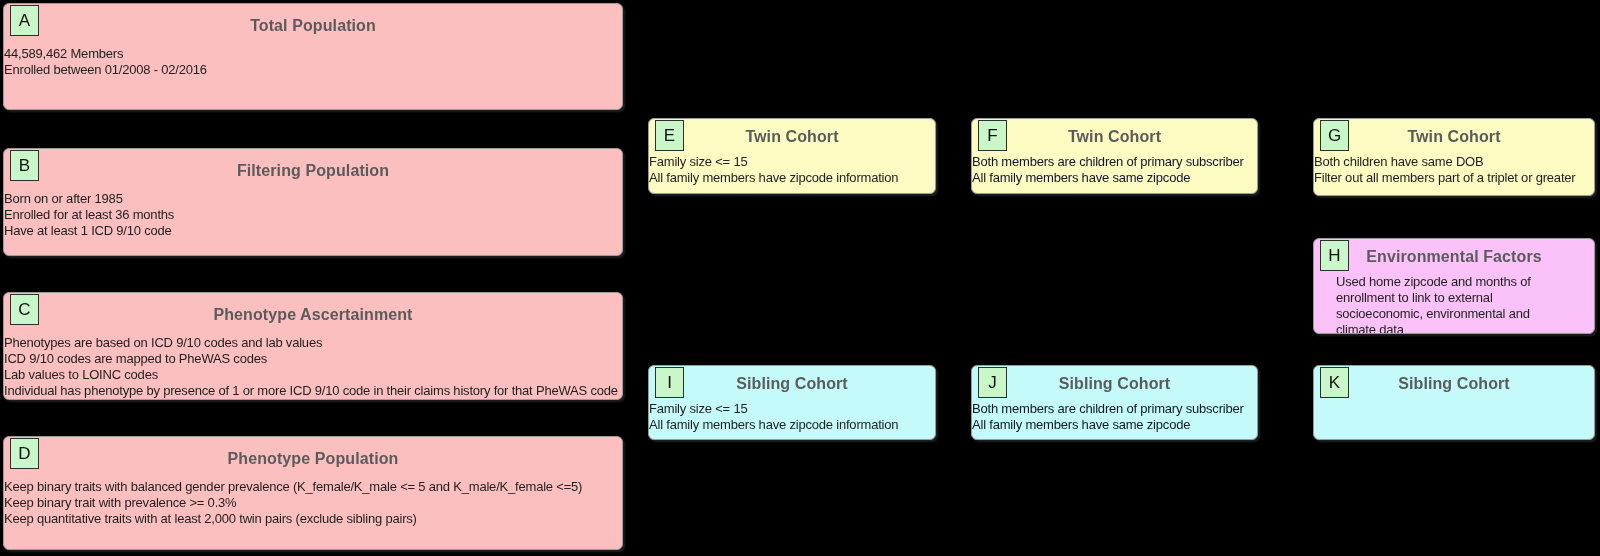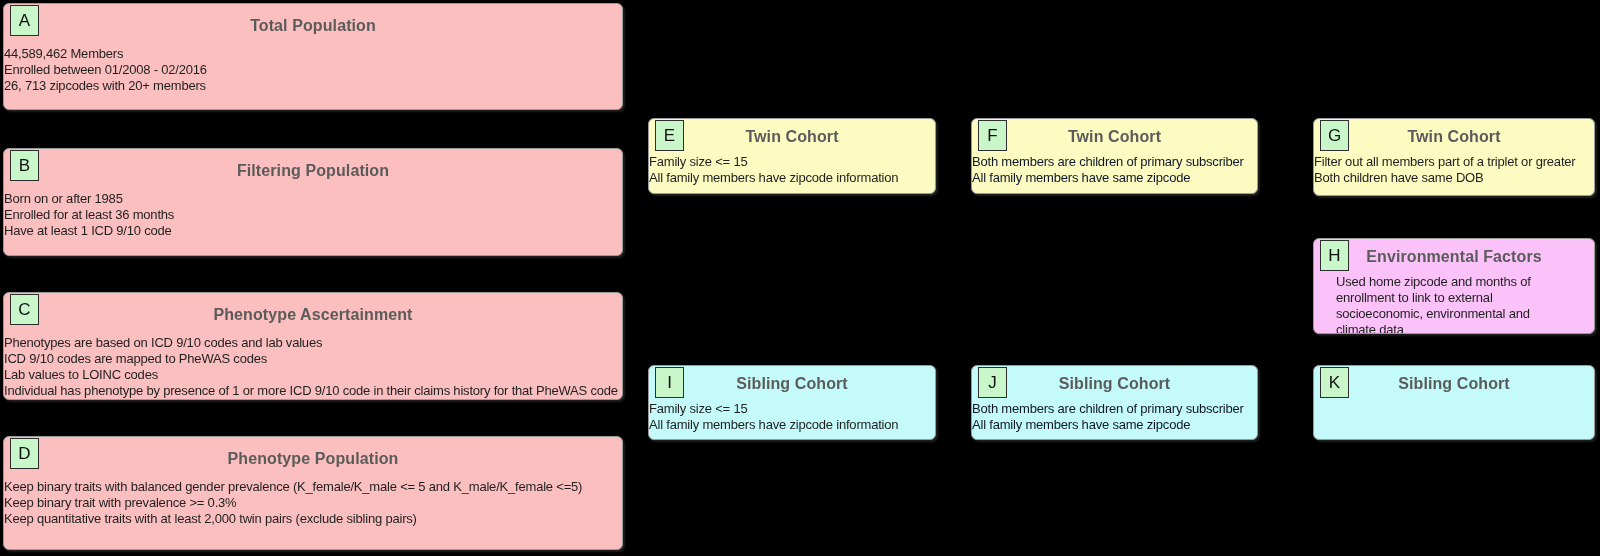--- a/index.html
+++ b/index.html
@@ -58,21 +58,20 @@
 <body>
 
 <div class="stage">
 
   <div class="node pink left" style="left:3px;top:3px;width:620px;height:107px">
     <div class="badge">A</div>
     <div class="node-title">Total Population</div>
     <div class="node-body">
       <div class="line">44,589,462 Members</div>
       <div class="line">Enrolled between 01/2008 - 02/2016</div>
-      <div class="line">26, 713 zipcodes with 20+ members</div>
     </div>
   </div>
 
   <div class="node pink left" style="left:3px;top:148px;width:620px;height:108px">
     <div class="badge">B</div>
     <div class="node-title">Filtering Population</div>
     <div class="node-body">
       <div class="line">Born on or after 1985</div>
       <div class="line">Enrolled for at least 36 months</div>
       <div class="line">Have at least 1 ICD 9/10 code</div>
@@ -115,22 +114,22 @@
     <div class="node-body">
       <div class="line">Both members are children of primary subscriber</div>
       <div class="line">All family members have same zipcode</div>
     </div>
   </div>
 
   <div class="node yellow" style="left:1313px;top:118px;width:282px;height:78px">
     <div class="badge">G</div>
     <div class="node-title">Twin Cohort</div>
     <div class="node-body">
+      <div class="line">Both children have same DOB</div>
       <div class="line">Filter out all members part of a triplet or greater</div>
-      <div class="line">Both children have same DOB</div>
     </div>
   </div>
 
   <div class="node magenta wrap" style="left:1313px;top:238px;width:282px;height:96px">
     <div class="badge">H</div>
     <div class="node-title">Environmental Factors</div>
     <div class="node-body">
       <div class="line">Used home zipcode and months of enrollment to link to external socioeconomic, environmental and climate data</div>
     </div>
   </div>

